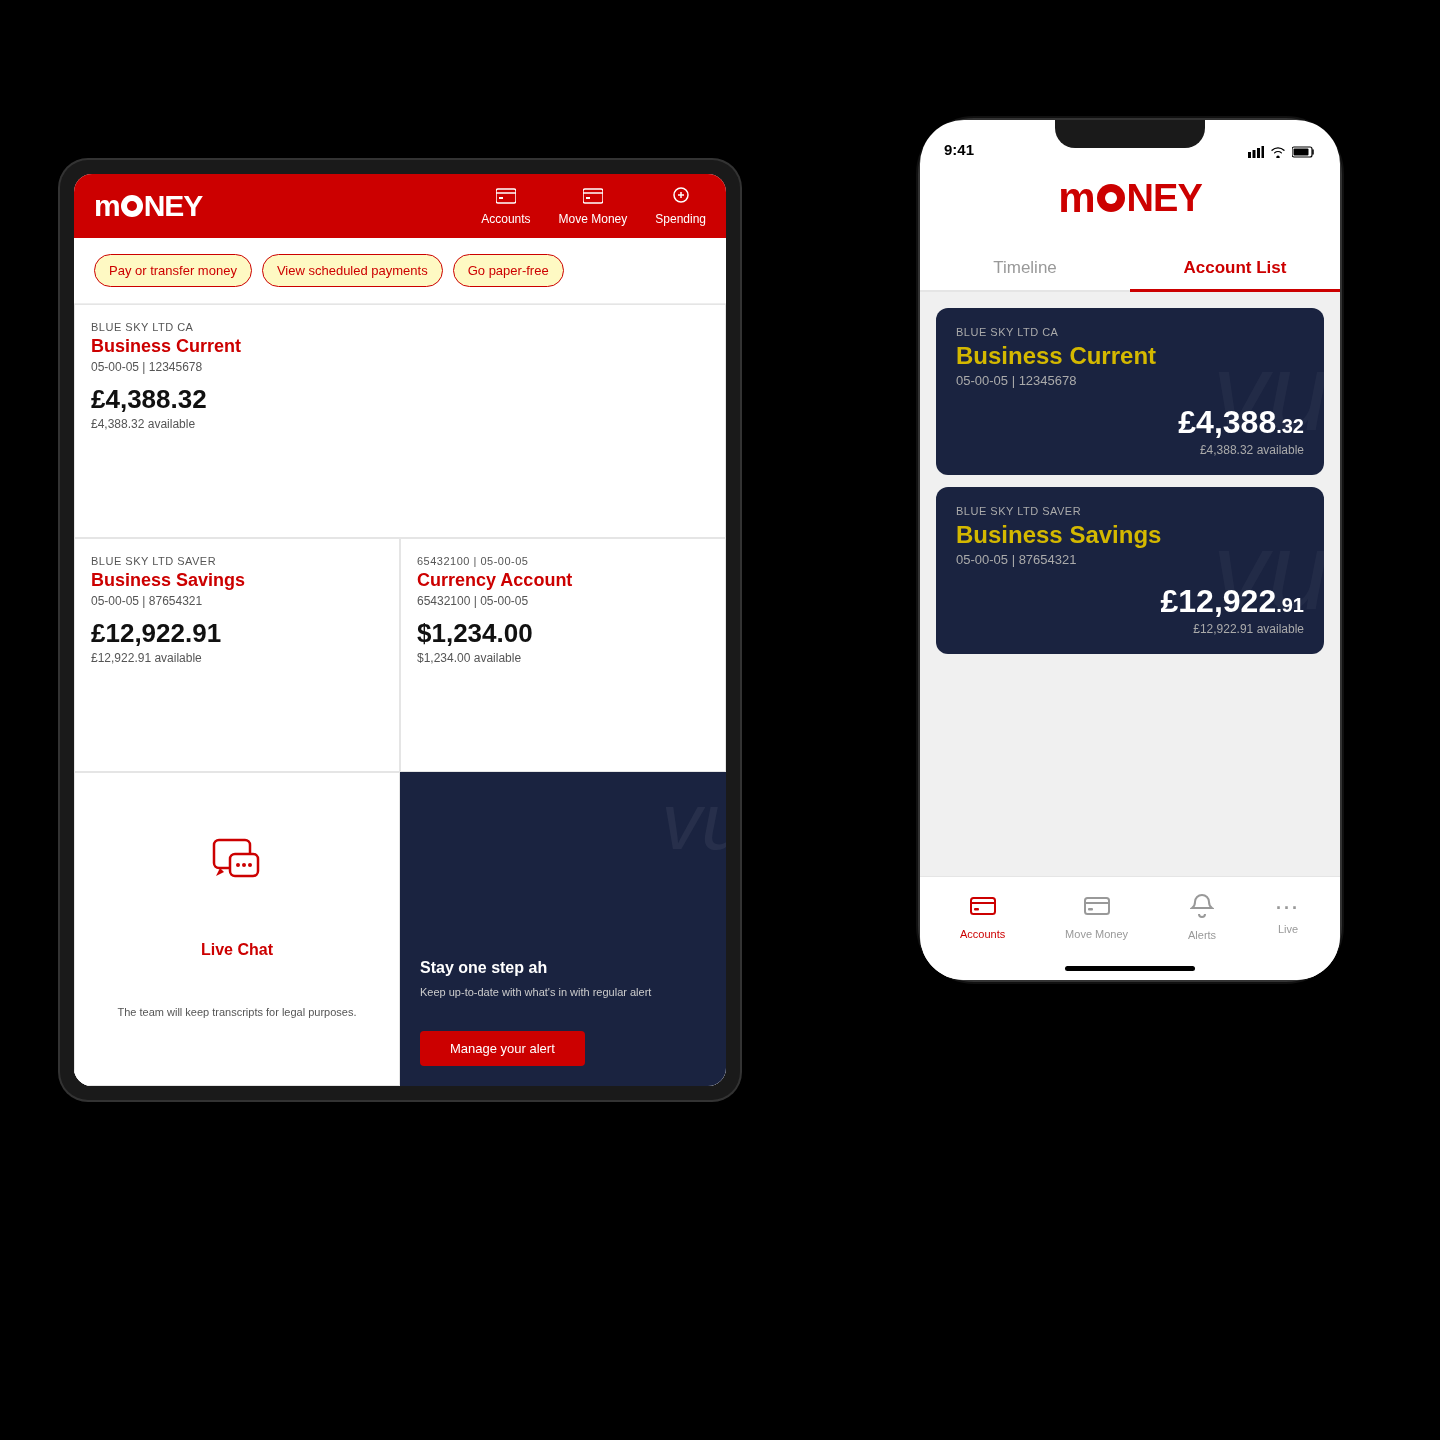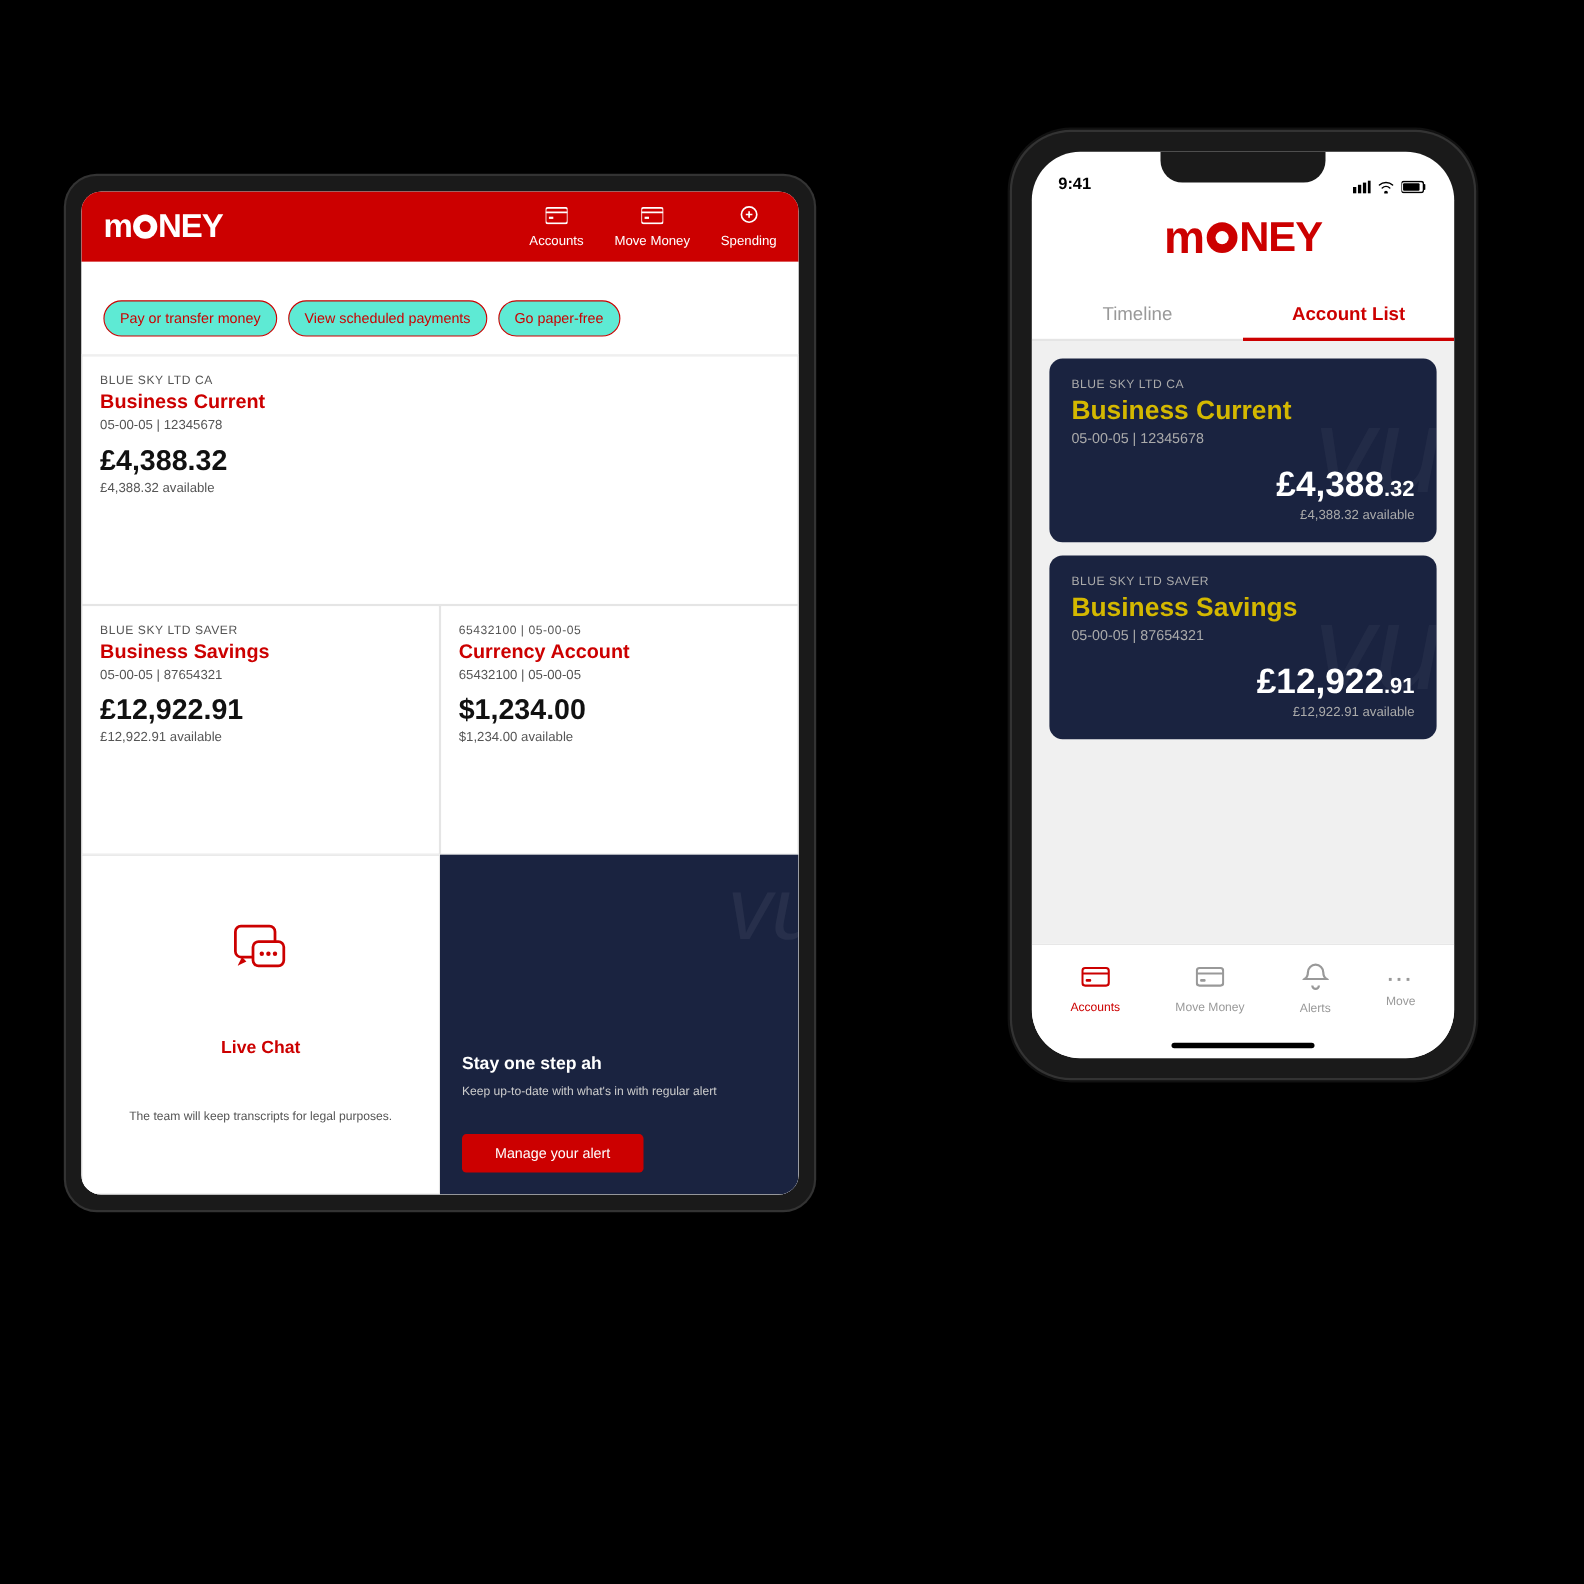--- a/index.html
+++ b/index.html
@@ -94,28 +94,27 @@
     .tablet-actions {
       display: flex;
       gap: 10px;
       padding: 16px 20px;
       background: #fff;
       border-bottom: 1px solid #eee;
       flex-shrink: 0;
     }
     .tablet-btn {
       border: 1.5px solid #cc0000;
-      background: #5eead4;
+      background: #fef9c3;
       color: #cc0000;
       font-size: 13px;
       padding: 8px 14px;
       border-radius: 20px;
       cursor: pointer;
       white-space: nowrap;
-      margin-top: 19px;
     }
 
     
     .tablet-content {
       flex: 1;
       overflow: hidden;
       background: #f5f5f5;
       display: grid;
       grid-template-columns: 1fr 1fr;
       grid-template-rows: auto auto auto;
@@ -237,21 +236,21 @@
 
     
     .phone-wrapper {
       position: absolute;
       right: 100px;
       top: 120px;
       width: 420px;
       height: 860px;
       background: #1a1a1a;
       border-radius: 54px;
-      padding: 18px;
+      padding: 0;
       box-shadow: 0 0 0 2px #333, 0 0 0 4px #111, 0 30px 80px rgba(0,0,0,0.9);
     }
     .phone-screen {
       width: 100%;
       height: 100%;
       background: #fff;
       border-radius: 44px;
       overflow: hidden;
       display: flex;
       flex-direction: column;
@@ -681,21 +680,21 @@
           <svg width="24" height="26" viewBox="0 0 24 26" fill="none">
               <path d="M12 2a7 7 0 00-7 7c0 3-1.5 5-3 6h20c-1.5-1-3-3-3-6a7 7 0 00-7-7z" stroke="#999" stroke-width="2" fill="none"></path>
               <path d="M9 21a3 3 0 006 0" stroke="#999" stroke-width="2" fill="none"></path>
             </svg>
         </div>
         <span class="phone-nav-label">Alerts</span>
       </div>
 
       <div class="phone-nav-item">
         <div class="phone-nav-icon" style="font-size:18px;letter-spacing:2px;color:#999;font-weight:700;">···</div>
-        <span class="phone-nav-label">Move</span>
+        <span class="phone-nav-label">Live</span>
       </div>
 
     </div>
 
     <div class="phone-home-indicator">
       <div class="home-bar"></div>
     </div>
 
   </div>
 </div>

